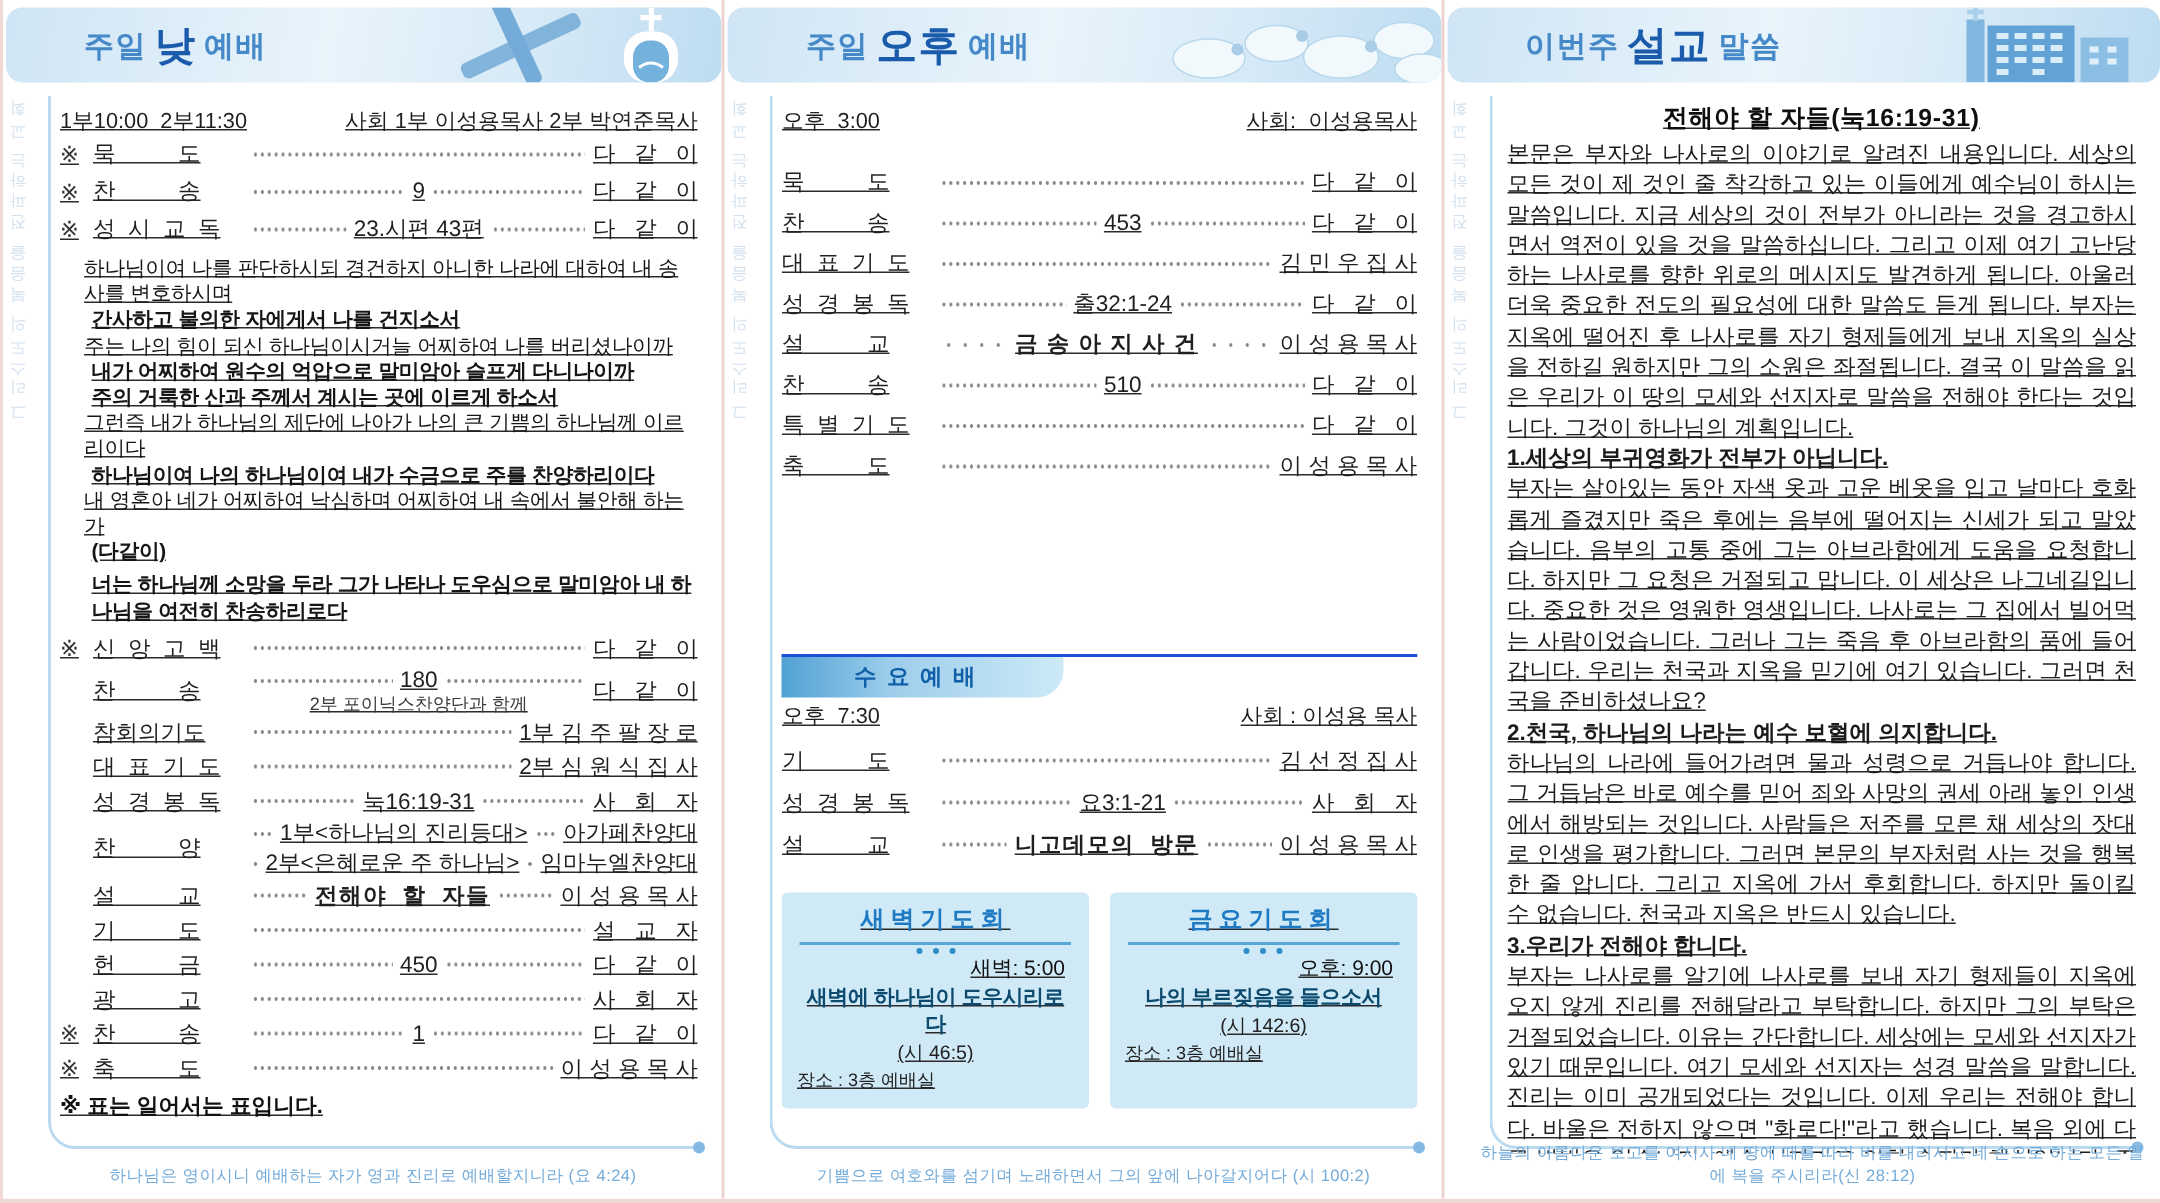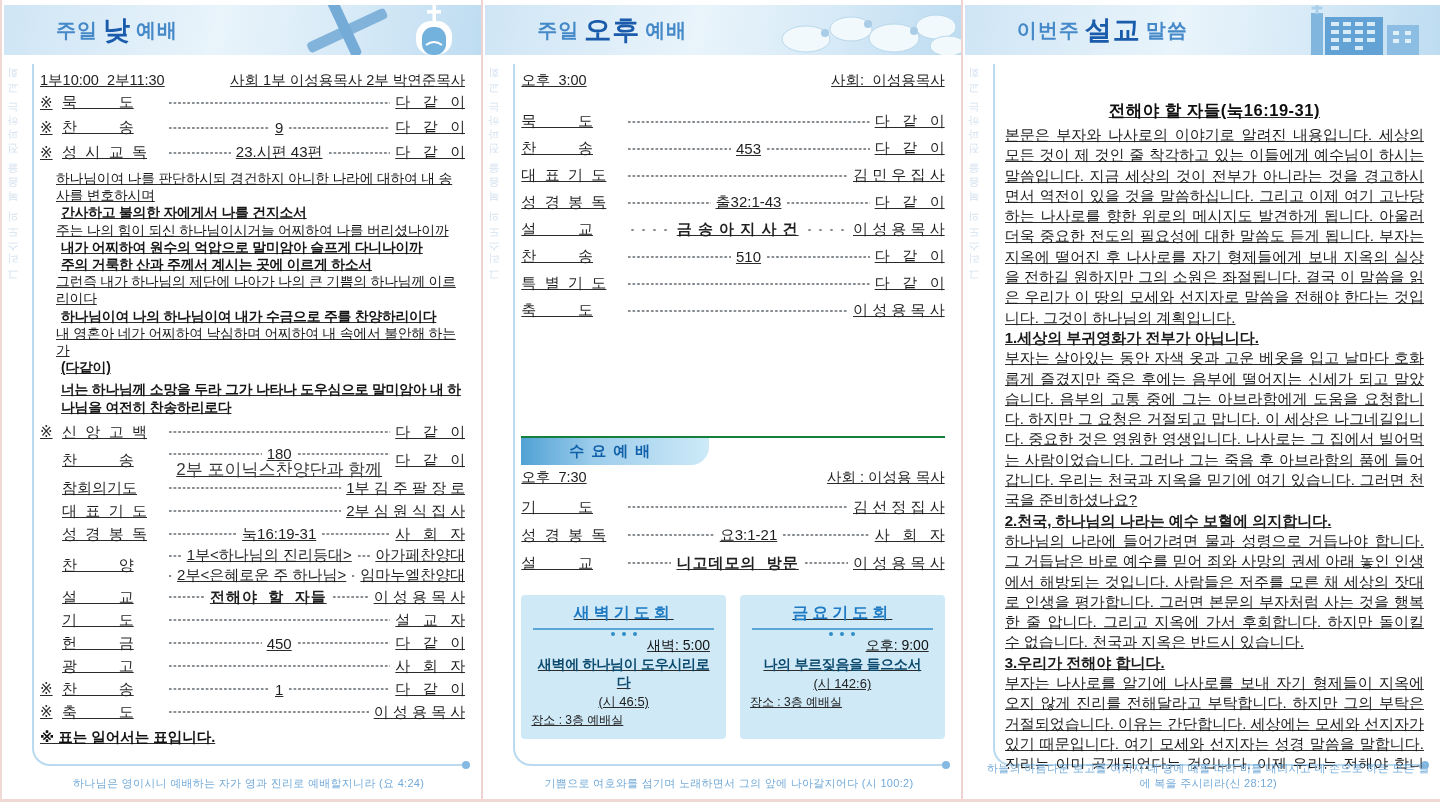--- a/index.html
+++ b/index.html
@@ -3,21 +3,21 @@
 <meta charset="utf-8">
 <style>
   html,body{margin:0;padding:0;}
   body{width:1440px;height:802px;background:#fdfbfa;font-family:"Liberation Sans","DejaVu Sans",sans-serif;color:#2b2b2b;}
   .page{display:flex;width:1440px;height:802px;box-sizing:border-box;border-left:2px solid #f0d8d4;border-bottom:3px solid #f0d8d4;background:#fff;}
   .panel{position:relative;width:480px;height:799px;background:#fff;box-sizing:border-box;overflow:hidden;}
   .panel+.panel{border-left:2px solid #edd3cf;}
 
   
   .band{position:absolute;top:5px;left:2px;right:0;height:50px;display:flex;align-items:center;padding-left:52px;box-sizing:border-box;
-        background:linear-gradient(100deg,#cfe5f5 0%,#e9f4fb 45%,#d7eaf7 72%,#bedcf1 100%);overflow:hidden;}
+        background:linear-gradient(100deg,#cfe5f5 0%,#e9f4fb 45%,#d7eaf7 72%,#bedcf1 100%);overflow:hidden;border-radius:11px;}
   .t-pre,.t-post{font-size:20px;font-weight:bold;color:#4689c8;letter-spacing:1px;white-space:pre;}
   .t-em{font-size:27px;font-weight:bold;color:#1a5cab;margin:0 5px;letter-spacing:1px;}
   .art{position:absolute;right:0;top:0;height:50px;}
 
   
   .frame{position:absolute;left:30px;right:14px;top:64px;bottom:33px;border-left:2px solid #badaf0;border-bottom:2px solid #badaf0;border-bottom-left-radius:18px;}
   .frame::after{content:"";position:absolute;right:-3px;bottom:-5px;width:8px;height:8px;border-radius:50%;background:#85b9e2;}
   .wm{position:absolute;left:4px;top:72px;writing-mode:vertical-rl;transform:rotate(180deg);font-size:11px;letter-spacing:3px;color:#d4e2f0;white-space:pre;}
   .pfoot{position:absolute;bottom:8px;left:24px;right:10px;text-align:center;font-size:11px;color:#74abd9;letter-spacing:0.3px;}
 
@@ -28,53 +28,53 @@
   .svc-row{display:flex;align-items:center;min-height:25px;font-size:15px;color:#1f1f1f;}
   .star{width:22px;flex:none;color:#333;}
   .label{width:106px;flex:none;white-space:pre;}
   .mid{flex:1;display:flex;flex-direction:column;justify-content:center;min-width:0;}
   .mline{display:flex;align-items:center;min-height:21px;}
   .lead{flex:1;height:4px;background-image:radial-gradient(circle,#82878c 1px,transparent 1.35px);background-size:4.6px 4px;background-repeat:repeat-x;background-position:0 60%;}
   .lead.sp{background-size:11px 4px;}
   .cval{padding:0 5px;white-space:pre;}
   .cval.b{font-weight:bold;letter-spacing:1px;}
   .rval,.rinline{flex:none;white-space:pre;margin-left:5px;}
-  .sub{text-align:center;font-size:17px;color:#3a3a3a;margin-top:-2px;line-height:15px;}
+  .sub{text-align:center;font-size:12px;color:#3a3a3a;margin-top:-2px;line-height:15px;}
   #L2 .svc-row{min-height:23px;}
   #L2 .mline{min-height:20px;}
 
   
   .reading{margin:5px 0 5px 16px;font-size:13.8px;line-height:17.2px;color:#161616;letter-spacing:-0.2px;}
   .reading .b{font-weight:bold;padding-left:5px;}
   .reading .gap{margin-top:5px;}
   .note{font-size:14.5px;font-weight:bold;margin-top:4px;color:#111;}
 
   
   .m-rows{margin-top:18px;}
   .m-rows .svc-row{min-height:27px;}
   .wed{margin-top:112px;}
-  .wed-top{position:relative;height:29px;border-top:2px solid #15803d;margin-left:-4px;}
+  .wed-top{position:relative;height:29px;border-top:2px solid #1d4ed8;margin-left:-4px;}
   .tab{position:absolute;left:0;top:0;width:192px;height:27px;background:linear-gradient(90deg,#4c9fd3 0%,#9dcdeb 40%,#cdeaf8 100%);
        border-radius:0 0 18px 0;display:flex;align-items:center;justify-content:center;font-size:15px;font-weight:bold;color:#0f5fa9;letter-spacing:7px;}
   .wed .meta{margin-top:0;justify-content:space-between;}
   #W1{margin-top:6px;}
   #W1 .svc-row{min-height:28px;}
   .boxes{display:flex;gap:14px;margin-top:18px;}
   .box{flex:1;background:#cfe9f7;border-radius:4px;padding:8px 10px 10px;box-sizing:border-box;min-height:118px;}
   .box-title{text-align:center;font-size:16px;font-weight:bold;color:#1e7ac2;letter-spacing:4px;}
   .box-rule{height:2px;background:#58a6d6;margin:4px 2px 0;}
   .box-dots{display:flex;justify-content:center;gap:7px;margin-top:2px;}
   .box-dots i{width:4px;height:4px;border-radius:50%;background:#2e8cc6;}
   .box-time{text-align:right;font-size:14px;margin-top:1px;padding-right:6px;color:#111;}
   .box-verse{text-align:center;font-size:14px;font-weight:bold;margin-top:1px;color:#0c4a6e;letter-spacing:-0.3px;}
   .box-ref{text-align:center;font-size:13px;margin-top:1px;color:#222;}
   .box-place{text-align:left;font-size:12px;margin-top:1px;color:#222;}
 
   
-  .r-content{left:42px;margin-top:32px;}
+  .r-content{left:42px;}
   .sermon-title{text-align:center;font-weight:bold;font-size:16.5px;margin:4px 0 3px;color:#0e0e0e;letter-spacing:0.5px;}
   .sermon{font-size:15px;line-height:20.3px;text-align:justify;color:#1b1b1b;}
   .sermon .sh{font-weight:bold;}
   .sermon .sp{}
 </style>
 </head>
 <body>
 
 <div class="page">
 
@@ -351,21 +351,21 @@
                 <span class="lead"></span>
               </div>
             </div>
             <span class="rval">김 민 우 집 사</span>
           </div>
           <div class="svc-row">
             <span class="label">성  경  봉  독</span>
             <div class="mid">
               <div class="mline">
                 <span class="lead"></span>
-                <span class="cval">출32:1-43</span>
+                <span class="cval">출32:1-24</span>
                 <span class="lead"></span>
               </div>
             </div>
             <span class="rval">다   같   이</span>
           </div>
           <div class="svc-row">
             <span class="label">설          교</span>
             <div class="mid">
               <div class="mline">
                 <span class="lead sp"></span>

